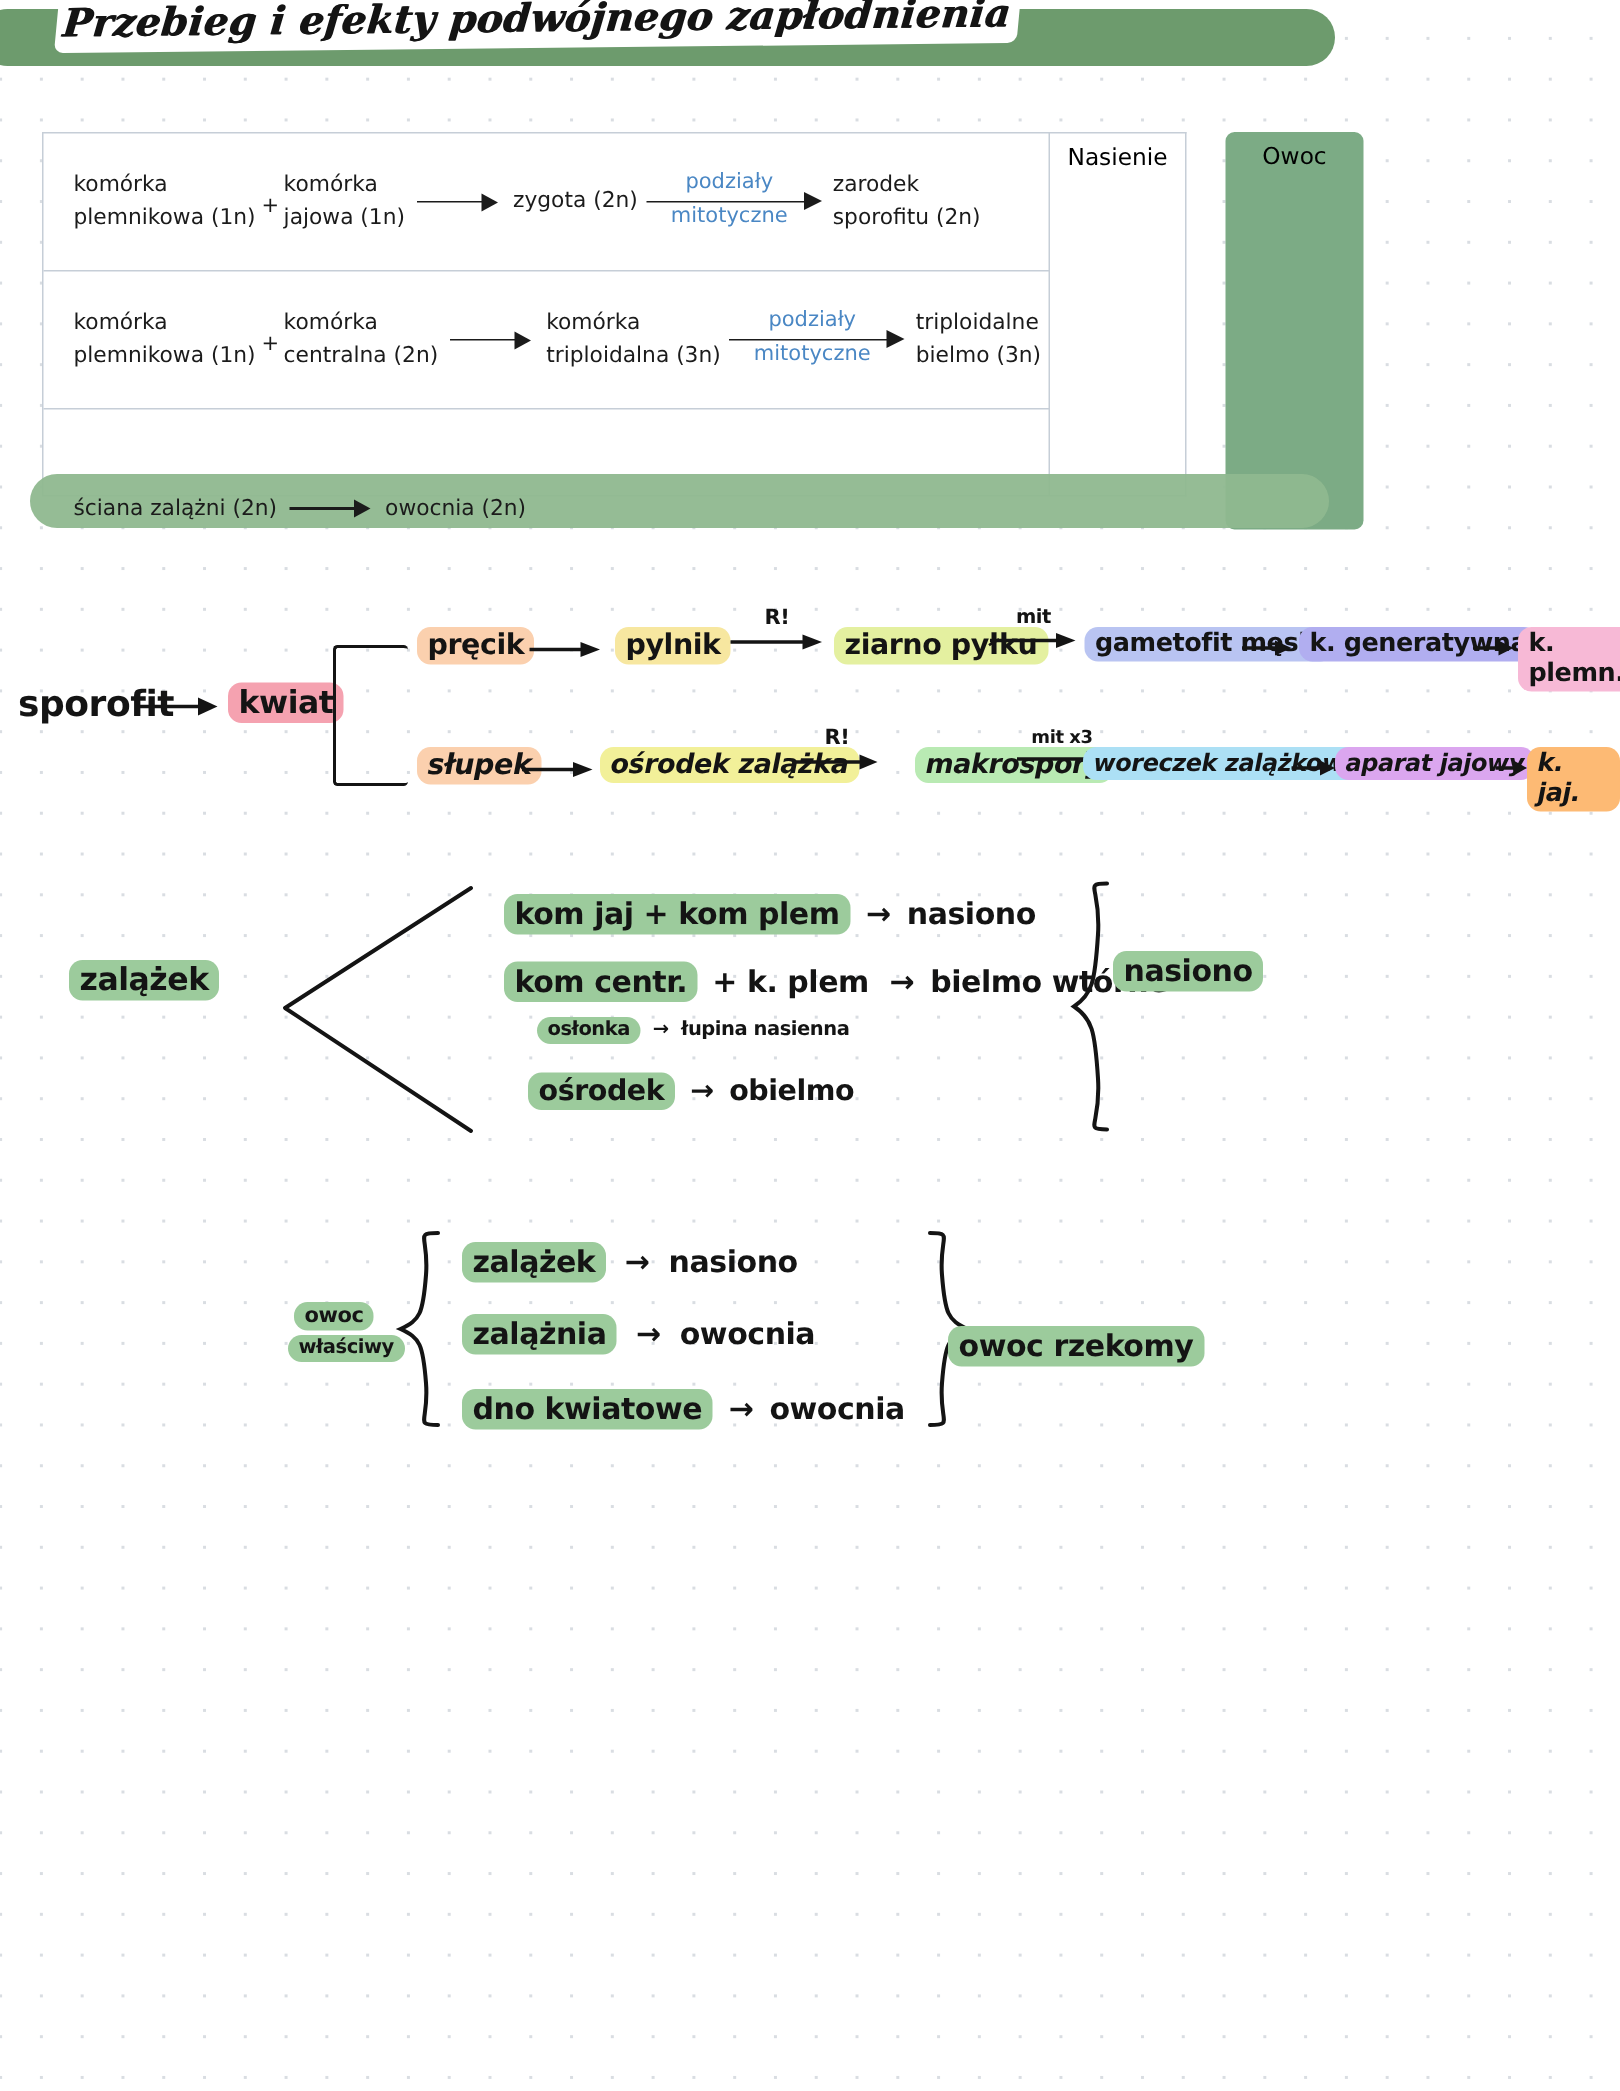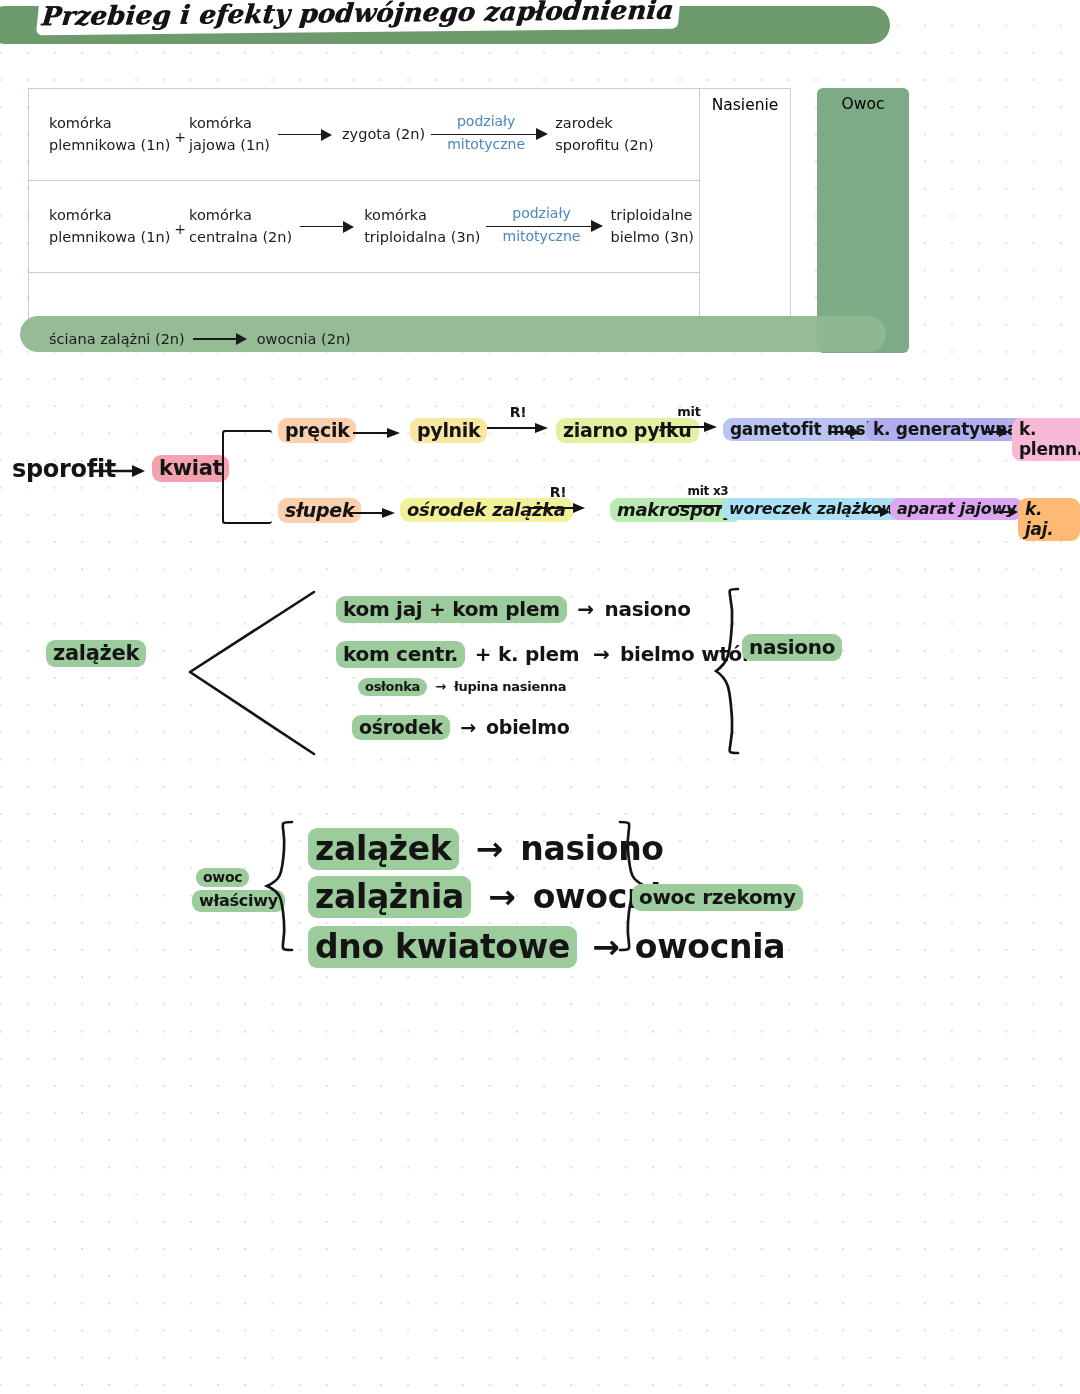--- a/index.html
+++ b/index.html
@@ -159,25 +159,25 @@
   
   #zalazek-lbl{position:absolute;left:46px;top:640px;font-size:21px;}
   #vee{position:absolute;left:186px;top:588px;width:130px;height:170px;}
   .zline{position:absolute;top:0;left:0;font-size:20px;}
 
   #brace1{position:absolute;left:712px;top:585px;width:40px;height:172px;}
   #nasiono-lbl{position:absolute;left:742px;top:634px;font-size:20px;}
 
   
   #owoc-lbl1{position:absolute;left:196px;top:868px;font-size:14px;}
-  #owoc-lbl2{position:absolute;left:192px;top:890px;font-size:16px;text-align:center;}
+  #owoc-lbl2{position:absolute;left:192px;top:890px;font-size:13px;text-align:center;}
   #brace2{position:absolute;left:262px;top:818px;width:42px;height:136px;}
   #brace3{position:absolute;left:608px;top:818px;width:42px;height:136px;}
   #owocrzek-lbl{position:absolute;left:632px;top:884px;font-size:20px;}
-  .oline{position:absolute;font-size:33px;}
+  .oline{position:absolute;font-size:20px;}
 </style>
 </head>
 <body>
 
 <div id="paper"></div>
 
 <div id="title-banner">
   <div class="band"></div>
 </div>
 <div id="title-text">Przebieg i efekty podwójnego zapłodnienia</div>

